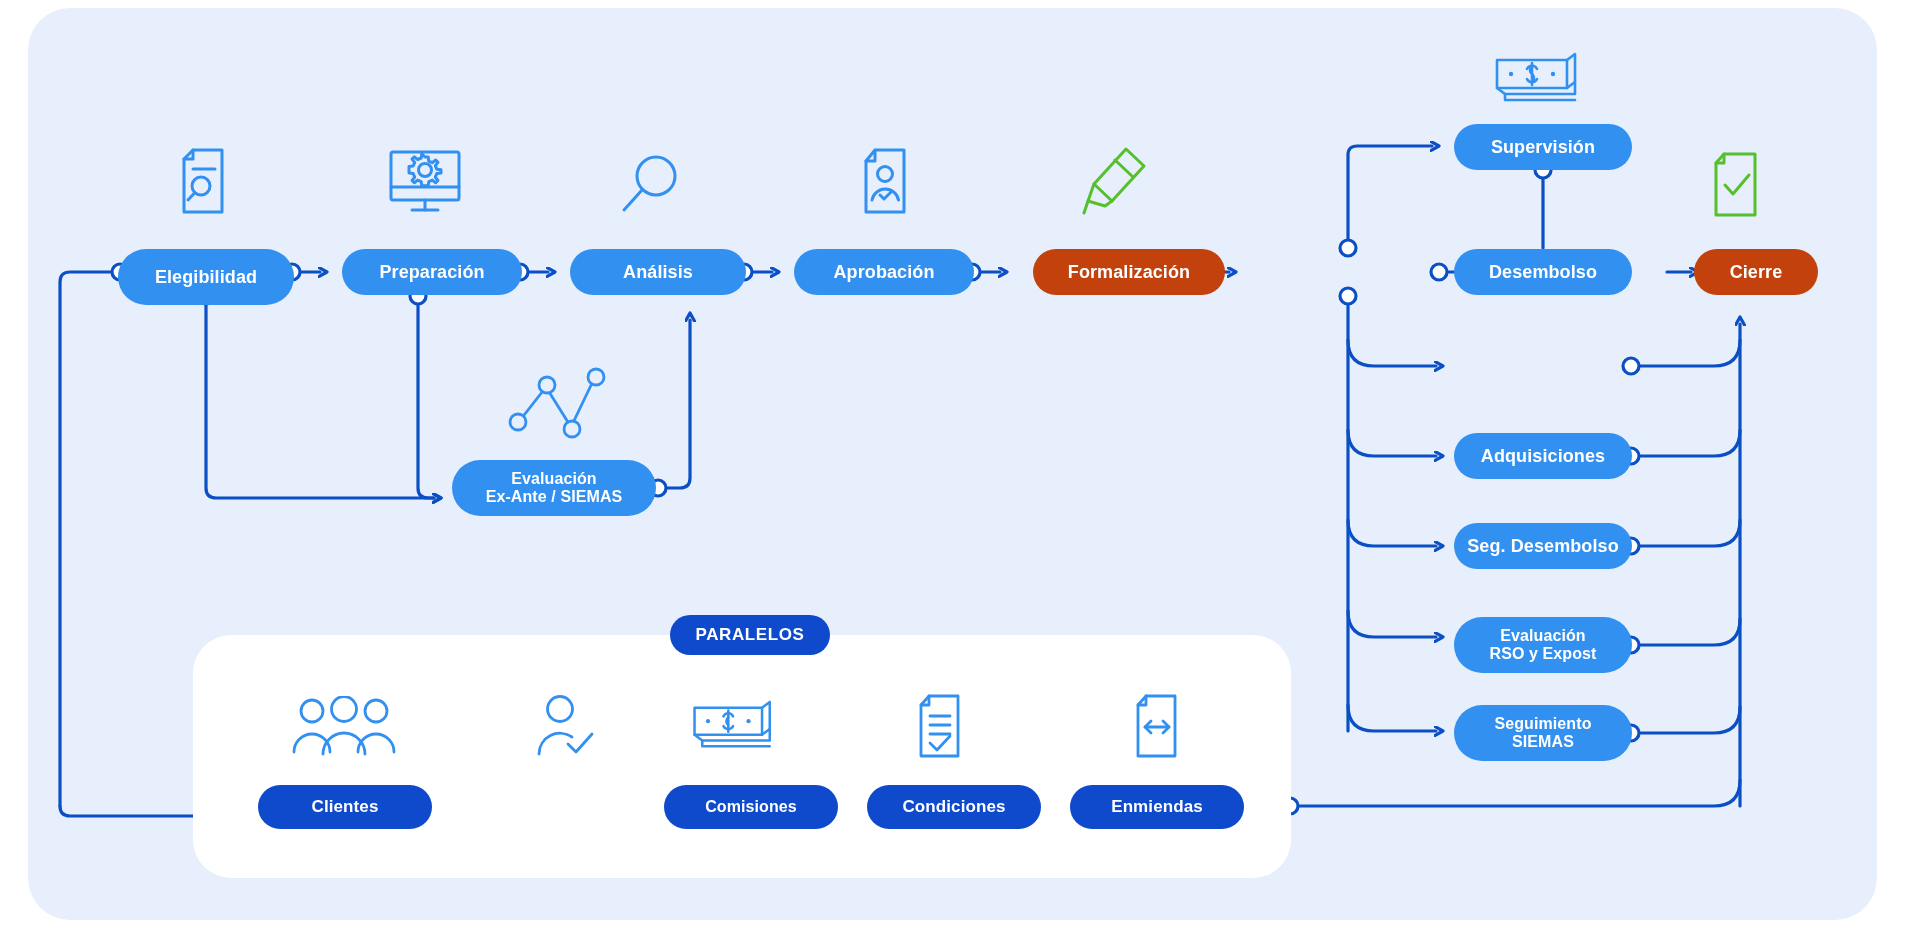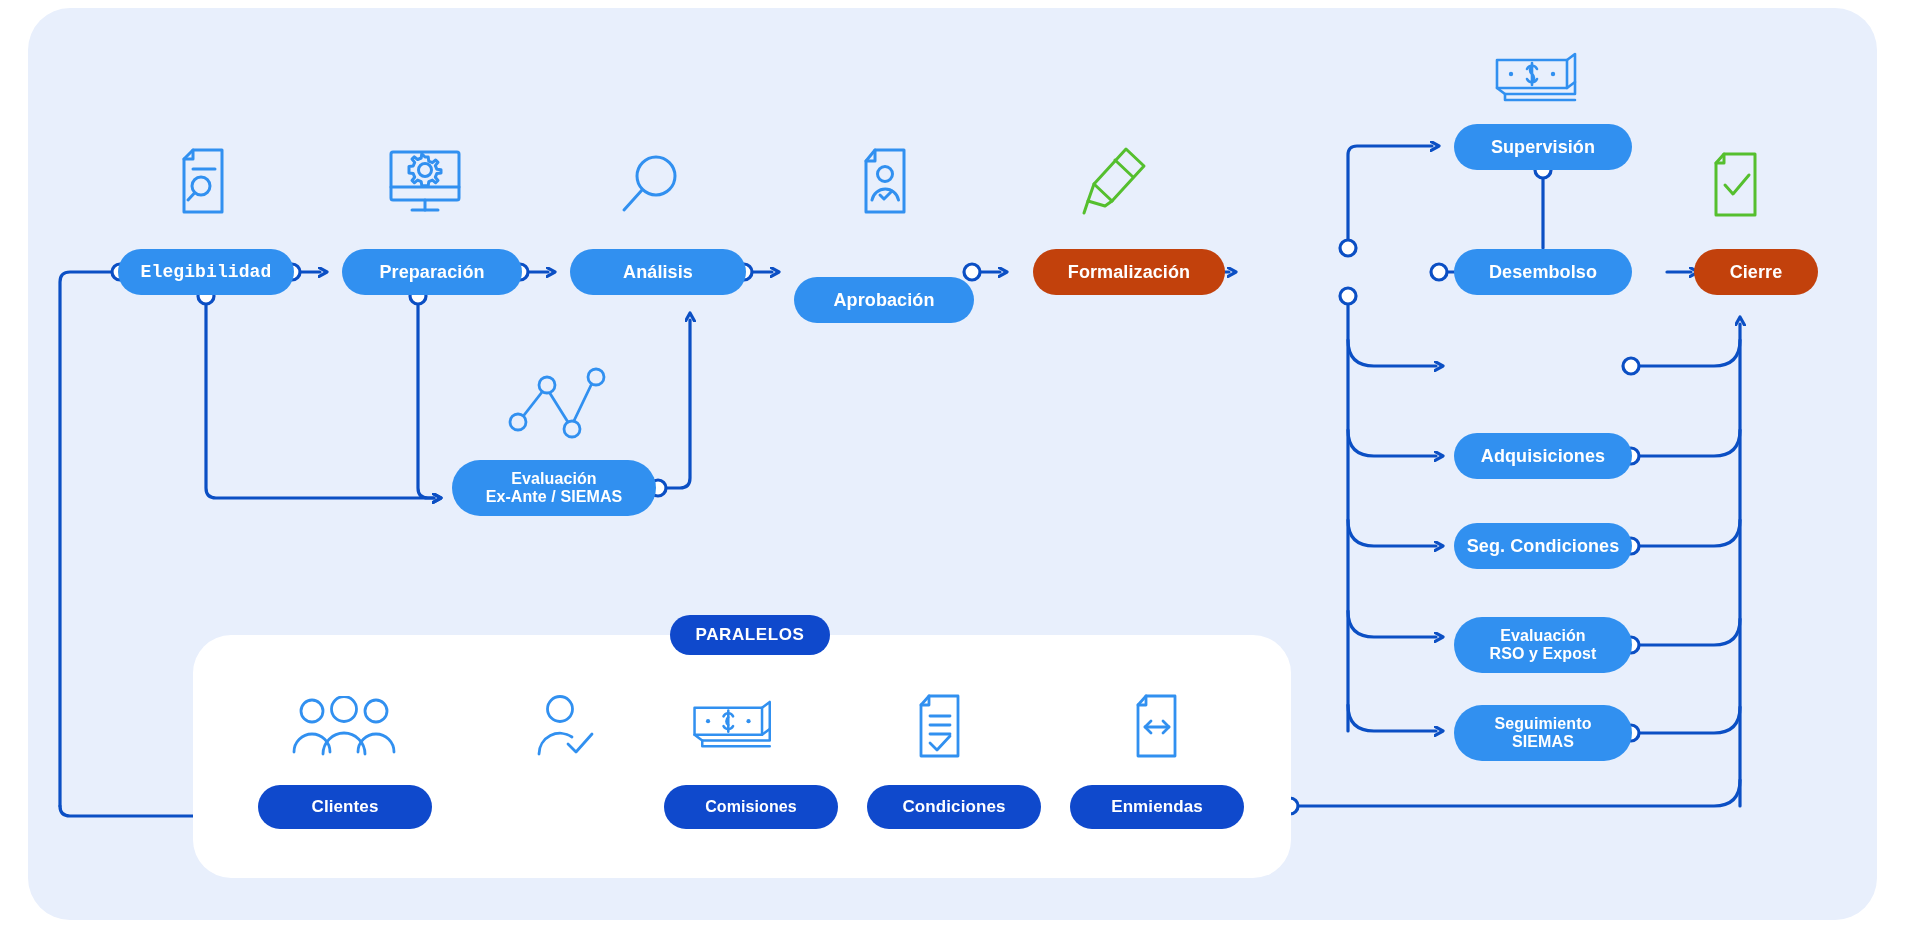--- a/index.html
+++ b/index.html
@@ -242,33 +242,33 @@
   <svg class="ico" style="left:1130px;top:694px;" width="54" height="64" viewBox="0 0 54 64">
     <g fill="none" stroke="#3190f0" stroke-width="2.8" stroke-linejoin="round" stroke-linecap="round">
       <path d="M16,2 L45,2 L45,62 L8,62 L8,11 Z"></path>
       <path d="M16,2 L16,11 L8,11"></path>
       <line x1="15" y1="33" x2="39" y2="33"></line>
       <path d="M21,27 L15,33 L21,39"></path>
       <path d="M33,27 L39,33 L33,39"></path>
     </g>
   </svg>
 
-  <div class="pill blue" style="left:118px;top:249px;width:176px;height:46px;font-size:18px;font-family:Liberation Mono, monospace;">
+  <div class="pill blue" style="left:118px;top:249px;width:176px;height:56px;font-size:18px;">
     <span>Elegibilidad</span>
   </div>
 
   <div class="pill blue" style="left:342px;top:249px;width:180px;height:46px;font-size:18px;">
     <span>Preparación</span>
   </div>
 
   <div class="pill blue" style="left:570px;top:249px;width:176px;height:46px;font-size:18px;">
     <span>Análisis</span>
   </div>
 
-  <div class="pill blue" style="left:794px;top:249px;width:180px;height:46px;font-size:18px;margin-top:28px;">
+  <div class="pill blue" style="left:794px;top:249px;width:180px;height:46px;font-size:18px;">
     <span>Aprobación</span>
   </div>
 
   <div class="pill green" style="left:1033px;top:249px;width:192px;height:46px;font-size:18px;">
     <span>Formalización</span>
   </div>
 
 
   <div class="pill blue" style="left:1454px;top:249px;width:178px;height:46px;font-size:18px;">
     <span>Desembolso</span>
@@ -286,21 +286,21 @@
   <div class="pill blue" style="left:1454px;top:124px;width:178px;height:46px;font-size:18px;">
     <span>Supervisión</span>
   </div>
 
 
   <div class="pill blue" style="left:1454px;top:433px;width:178px;height:46px;font-size:18px;">
     <span>Adquisiciones</span>
   </div>
 
   <div class="pill blue" style="left:1454px;top:523px;width:178px;height:46px;font-size:18px;">
-    <span>Seg. Condiciones</span>
+    <span>Seg. Desembolso</span>
   </div>
 
   <div class="pill blue" style="left:1454px;top:617px;width:178px;height:56px;font-size:16px;">
     <span class="lbl2">Evaluación
 RSO y Expost</span>
   </div>
 
   <div class="pill blue" style="left:1454px;top:705px;width:178px;height:56px;font-size:16px;">
     <span class="lbl2">Seguimiento
 SIEMAS</span>

